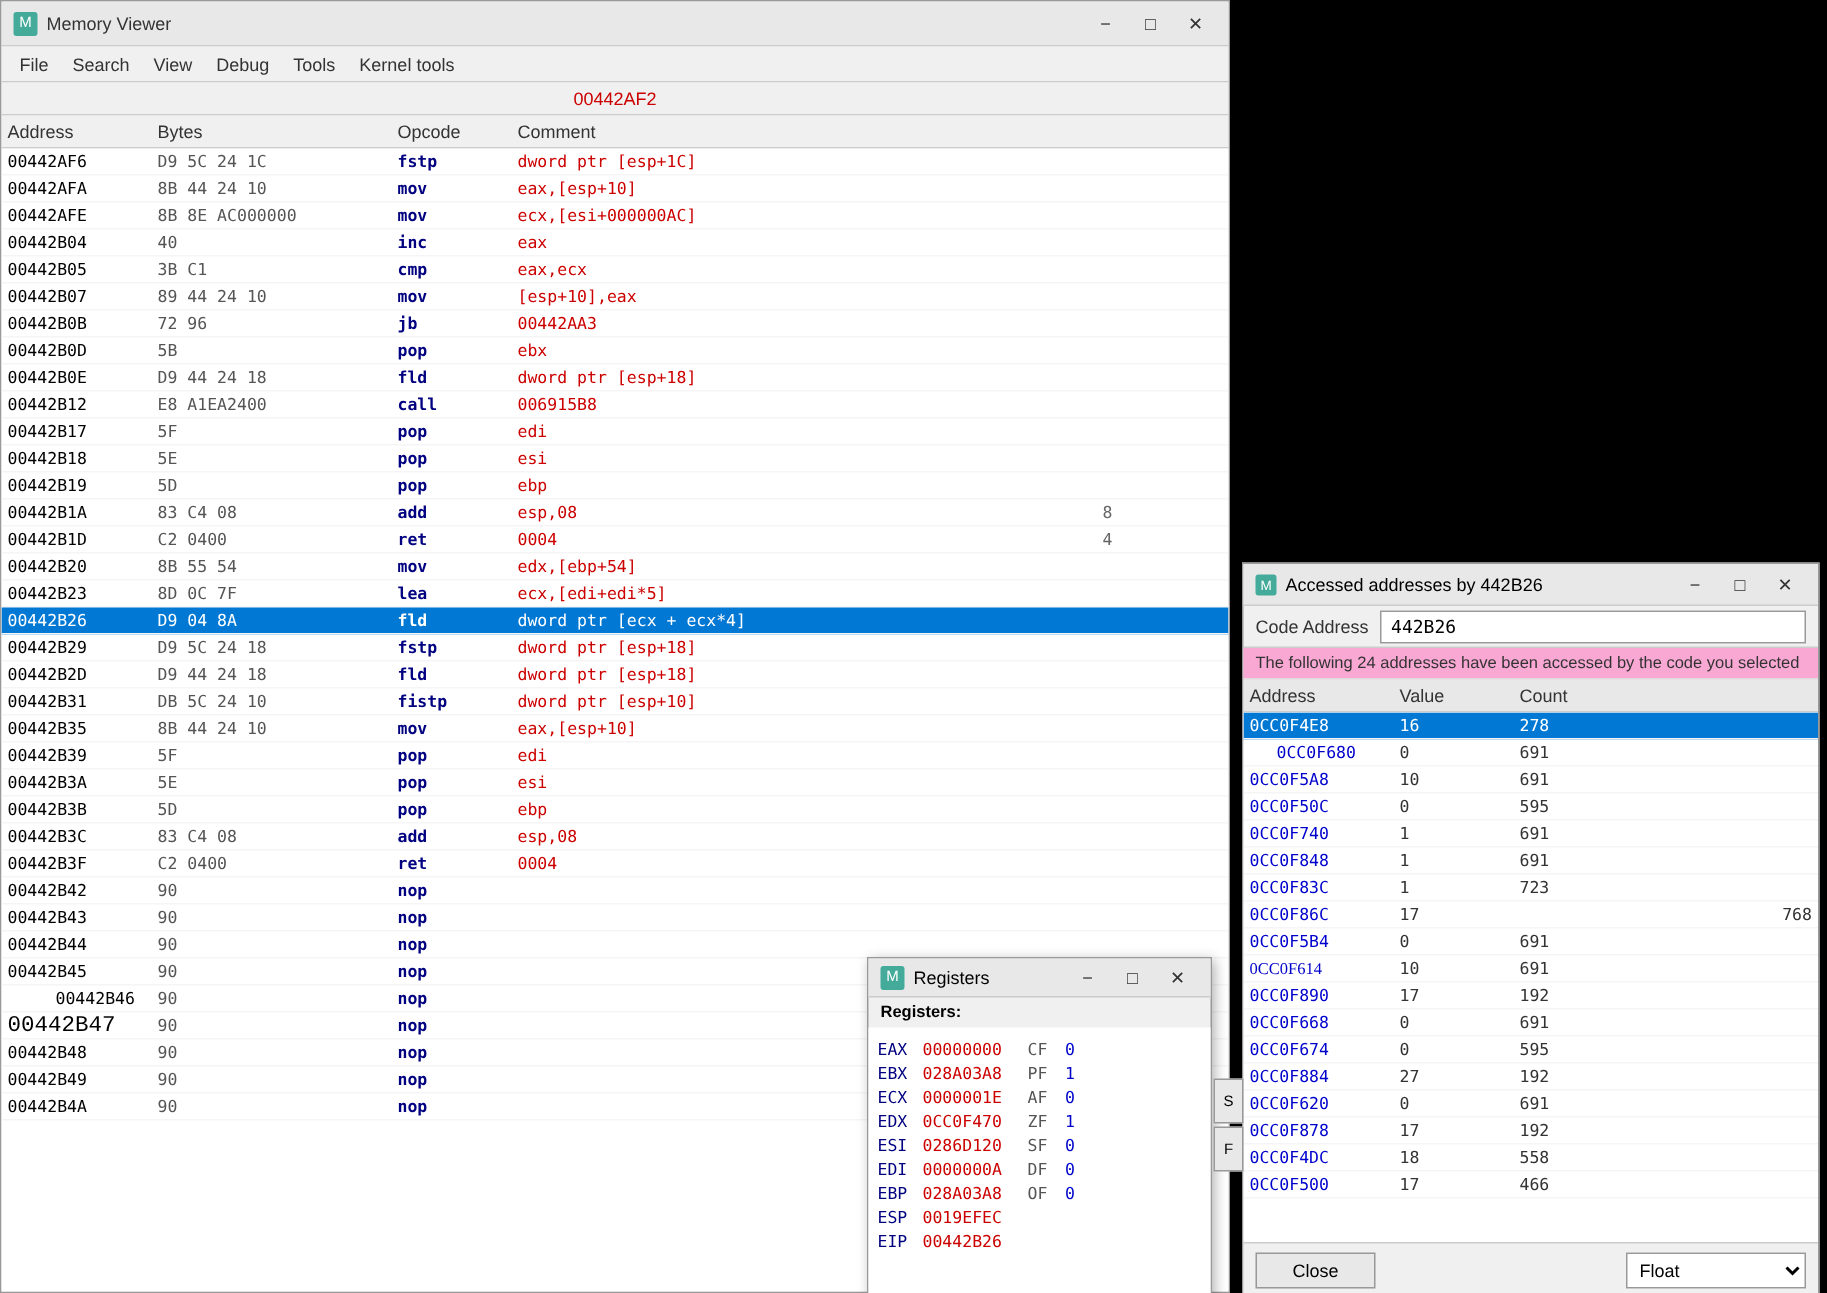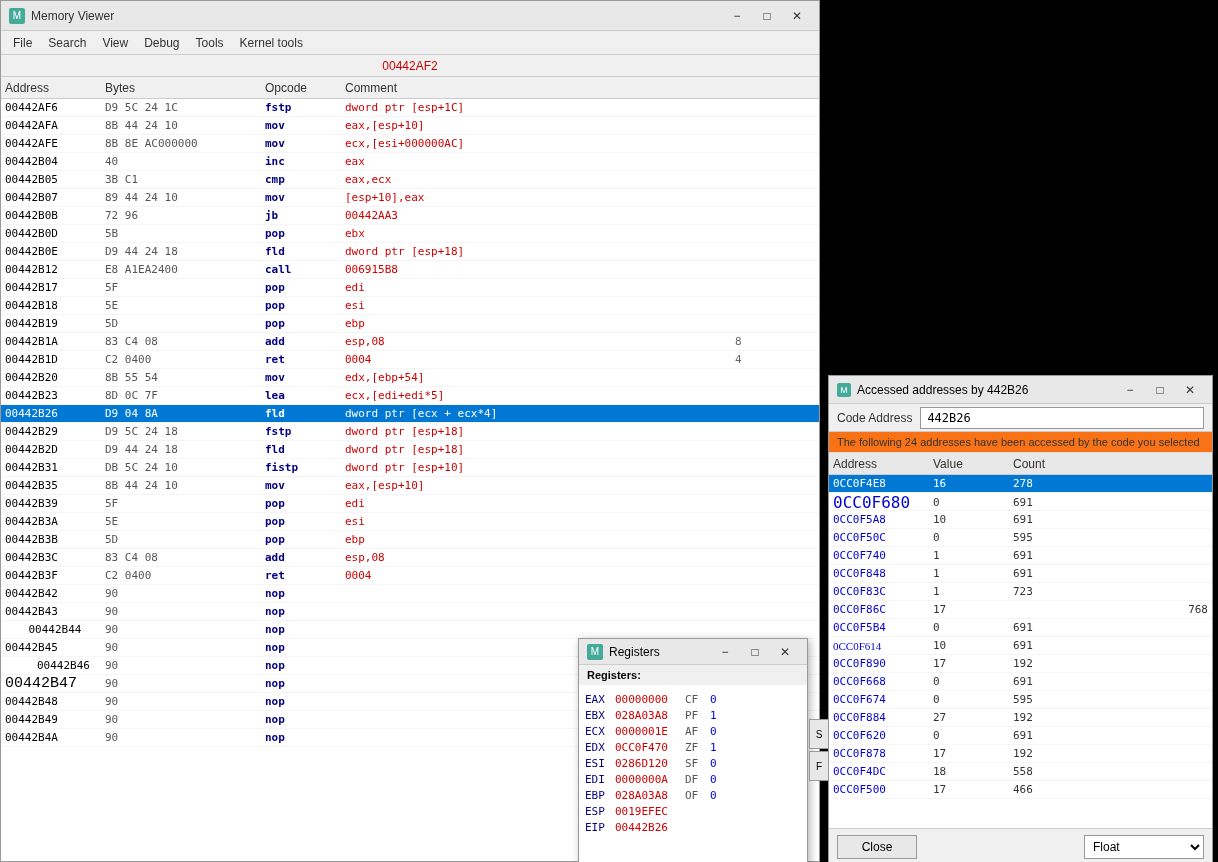--- a/index.html
+++ b/index.html
@@ -174,21 +174,21 @@
       align-items: center;
       padding: 0 6px;
       font-family: monospace;
       font-size: 12px;
     }
     
     .info-bar {
       padding: 4px 8px;
       font-size: 11px;
       color: #333;
-      background: #f97316;
+      background: #f9a8d4;
       border-bottom: 1px solid #ddd;
     }
     
     .accessed-table-header {
       display: grid;
       grid-template-columns: 100px 80px 1fr 20px;
       height: 22px;
       align-items: center;
       padding: 0 4px;
       background: #e8e8e8;
@@ -523,21 +523,21 @@
         <span class="col-comment" style="font-family: monospace; font-size: 11px;"></span>
       </div>
       <div class="disasm-row">
         <span class="col-addr" style="font-family: monospace; font-size: 11px;">00442B43</span>
         <span class="col-bytes" style="font-family: monospace; font-size: 11px;">90</span>
         <span class="col-op" style="font-family: monospace; font-size: 11px; font-weight: bold;">nop</span>
         <span class="col-operand" style="font-family: monospace; font-size: 11px;"></span>
         <span class="col-comment" style="font-family: monospace; font-size: 11px;"></span>
       </div>
       <div class="disasm-row">
-        <span class="col-addr" style="font-family: monospace; font-size: 11px; text-align: center;">00442B44</span>
+        <span class="col-addr" style="font-family: monospace; font-size: 11px;">00442B44</span>
         <span class="col-bytes" style="font-family: monospace; font-size: 11px;">90</span>
         <span class="col-op" style="font-family: monospace; font-size: 11px; font-weight: bold;">nop</span>
         <span class="col-operand" style="font-family: monospace; font-size: 11px;"></span>
         <span class="col-comment" style="font-family: monospace; font-size: 11px;"></span>
       </div>
       <div class="disasm-row">
         <span class="col-addr" style="font-family: monospace; font-size: 11px;">00442B45</span>
         <span class="col-bytes" style="font-family: monospace; font-size: 11px;">90</span>
         <span class="col-op" style="font-family: monospace; font-size: 11px; font-weight: bold;">nop</span>
         <span class="col-operand" style="font-family: monospace; font-size: 11px;"></span>
@@ -612,21 +612,21 @@
     <span></span>
   </div>
 
   <div class="accessed-table" id="accessed-table">
   <div class="accessed-row selected">
         <span class="" style="font-family: monospace; font-size: 11px;">0CC0F4E8</span>
         <span class="" style="font-family: monospace; font-size: 11px;">16</span>
         <span class="" style="font-family: monospace; font-size: 11px;">278</span>
       </div>
       <div class="accessed-row">
-        <span class="col-a-addr" style="font-family: monospace; font-size: 16px;">0CC0F680</span>
+        <span class="col-a-addr" style="font-family: monospace; font-size: 11px; margin-left: 18px;">0CC0F680</span>
         <span class="col-a-val" style="font-family: monospace; font-size: 11px;">0</span>
         <span class="col-a-count" style="font-family: monospace; font-size: 11px;">691</span>
       </div>
       <div class="accessed-row">
         <span class="col-a-addr" style="font-family: monospace; font-size: 11px;">0CC0F5A8</span>
         <span class="col-a-val" style="font-family: monospace; font-size: 11px;">10</span>
         <span class="col-a-count" style="font-family: monospace; font-size: 11px;">691</span>
       </div>
       <div class="accessed-row">
         <span class="col-a-addr" style="font-family: monospace; font-size: 11px;">0CC0F50C</span>

